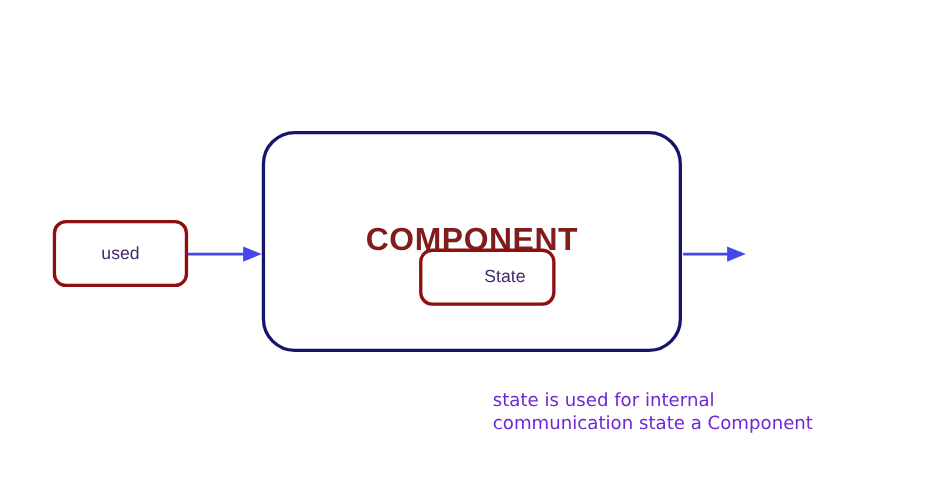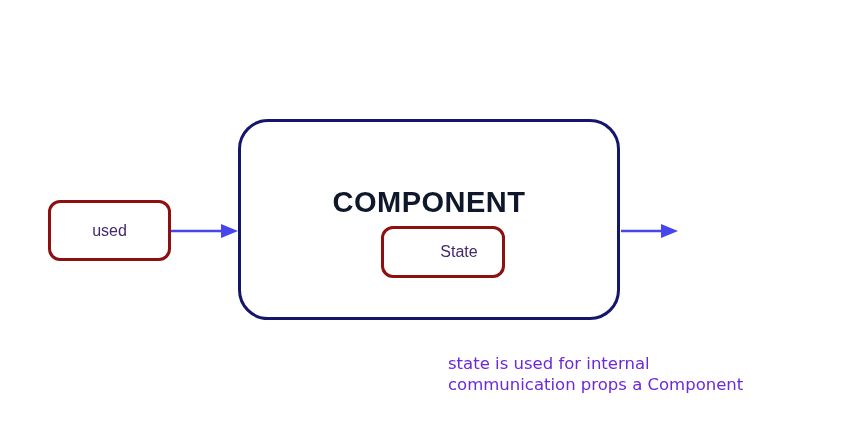--- a/index.html
+++ b/index.html
@@ -57,24 +57,24 @@
     width: 382px;
     height: 201px;
     box-sizing: border-box;
     border: 3px solid #15156b;
     border-radius: 30px;
     background: #ffffff;
   }
   .component-title {
     position: absolute;
     left: 0;
-    top: 64px;
+    top: 80px;
     width: 100%;
     text-align: center;
-    color: #0f172a;
+    color: #7f1d1d;
     font-size: 29px;
     font-weight: bold;
     letter-spacing: 0.5px;
     font-family: "Liberation Sans", sans-serif;
   }
   .state {
     left: 140px;
     top: 104px;
     width: 124px;
     height: 52px;
@@ -113,16 +113,16 @@
   <div class="component-box">
     <div class="component-title">COMPONENT</div>
     <div class="red-box state">
       <span class="node-label">State</span>
     </div>
   </div>
 
 
   <div class="caption">
     <div>state is used for internal</div>
-    <div>communication props a Component</div>
+    <div>communication state a Component</div>
   </div>
 
 </div>
 
 </body></html>

